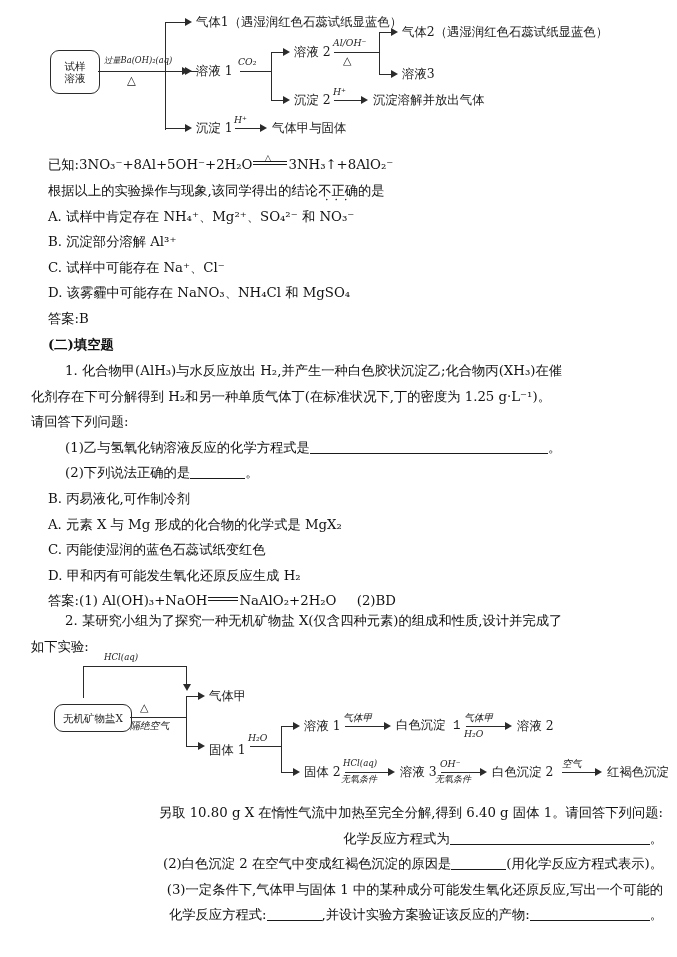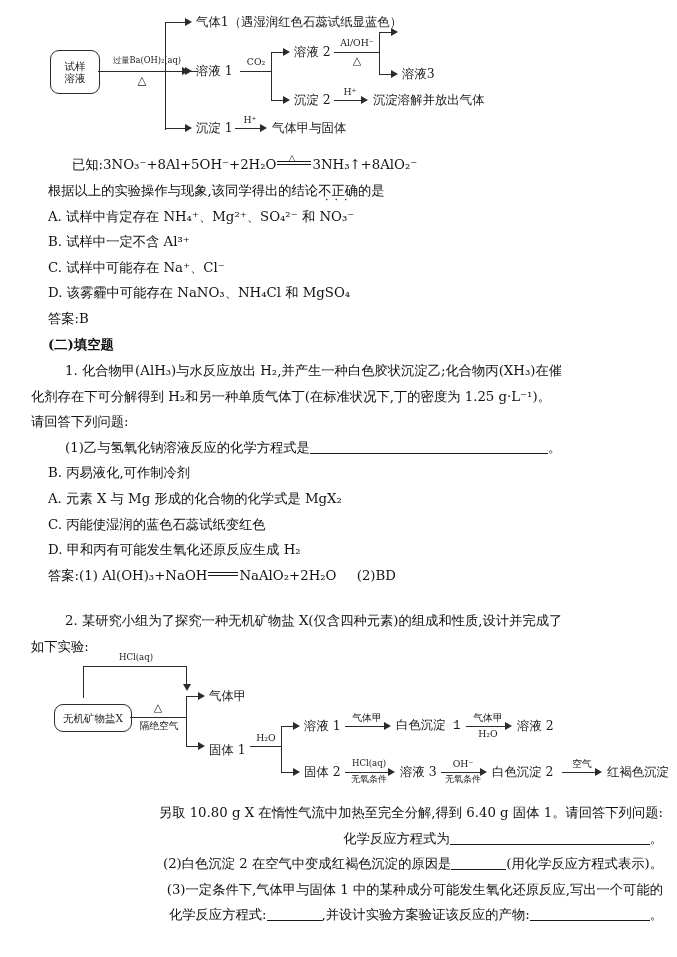--- a/index.html
+++ b/index.html
@@ -132,21 +132,21 @@
     border-left: 4.2px solid transparent;
     border-right: 4.2px solid transparent;
     border-top: 7.5px solid #2b2b2b;
   }
   .lbl {
     position: absolute;
     font-size: 9.3px;
     white-space: nowrap;
     line-height: 11px;
     font-family: "DejaVu Serif", "Liberation Serif", serif;
-    text-align: center;
+    font-style: italic;
   }
   .lbl.cn { font-size: 9.8px; }
 </style>
 </head>
 <body>
 
 <div class="page">
 
   <div class="flow" style="left:0; top:0; width:677px; height:148px;">
 
@@ -195,43 +195,44 @@
     <div class="lbl" style="left:333px; top:86px; width:34px;">H⁺</div>
     <div class="node" style="left:373px; top:93px;">沉淀溶解并放出气体</div>
 
     <div class="hline" style="left:334px; top:52px; width:46px;"></div>
     <div class="lbl" style="left:333px; top:37px; width:48px;">Al/OH⁻</div>
     <div class="lbl" style="left:343px; top:55px; width:28px; font-size:11px;">△</div>
     <div class="vline" style="left:379px; top:32px; height:42px;"></div>
 
     <div class="hline" style="left:379px; top:32px; width:14px;"></div>
     <div class="ahead" style="left:391px; top:28.3px;"></div>
+    <div class="node" style="left:402px; top:25px;">气体2（遇湿润红色石蕊试纸显蓝色）</div>
 
     <div class="hline" style="left:379px; top:74px; width:14px;"></div>
     <div class="ahead" style="left:391px; top:70.3px;"></div>
     <div class="node" style="left:402px; top:67px;">溶液3</div>
   </div>
 
-  <div class="body-block" style="top:152px;margin-left:24px;">
+  <div class="body-block" style="top:152px;">
     <div class="line">
       <span>已知:</span><span>3NO₃⁻+8Al+5OH⁻+2H₂O</span><span class="eqbar"><span>△</span></span><span>3NH₃↑+8AlO₂⁻</span>
     </div>
   </div>
 
   <div class="body-block" style="top:178px;">
     <div class="line">根据以上的实验操作与现象,该同学得出的结论不正确的是</div>
     <div class="dots" style="left:277px; top:20px;">···</div>
 
     <div class="line">
       <span>A.</span>
       <span>试样中肯定存在 NH₄⁺、Mg²⁺、SO₄²⁻ 和 NO₃⁻</span>
     </div>
     <div class="line">
       <span>B.</span>
-      <span>试样中一定不含 Al³⁺</span>
+      <span>沉淀部分溶解 Al³⁺</span>
     </div>
     <div class="line">
       <span>C.</span>
       <span>试样中可能存在 Na⁺、Cl⁻</span>
     </div>
     <div class="line">
       <span>D.</span>
       <span>该雾霾中可能存在 NaNO₃、NH₄Cl 和 MgSO₄</span>
     </div>
     <div class="line">答案:B</div>
@@ -244,20 +245,23 @@
       <span>化合物甲(AlH₃)与水反应放出 H₂,并产生一种白色胶状沉淀乙;化合物丙(XH₃)在催</span>
     </div>
     <div class="line" style="margin-left:-17px;">
       <span>化剂存在下可分解得到 H₂和另一种单质气体丁(在标准状况下,丁的密度为 1.25 g·L⁻¹)。</span>
     </div>
     <div class="line" style="margin-left:-17px;">
       <span>请回答下列问题:</span>
     </div>
     <div class="line indent">
       <span>(1)乙与氢氧化钠溶液反应的化学方程式是</span><span class="blank-xl"></span><span>。</span>
+    </div>
+    <div class="line indent">
+      <span>(2)下列说法正确的是</span><span class="blank-s"></span><span>。</span>
     </div>
 
     <div class="line">
       <span>B.</span>
       <span>丙易液化,可作制冷剂</span>
     </div>
     <div class="line">
       <span>A.</span>
       <span>元素 X 与 Mg 形成的化合物的化学式是 MgX₂</span>
     </div>

